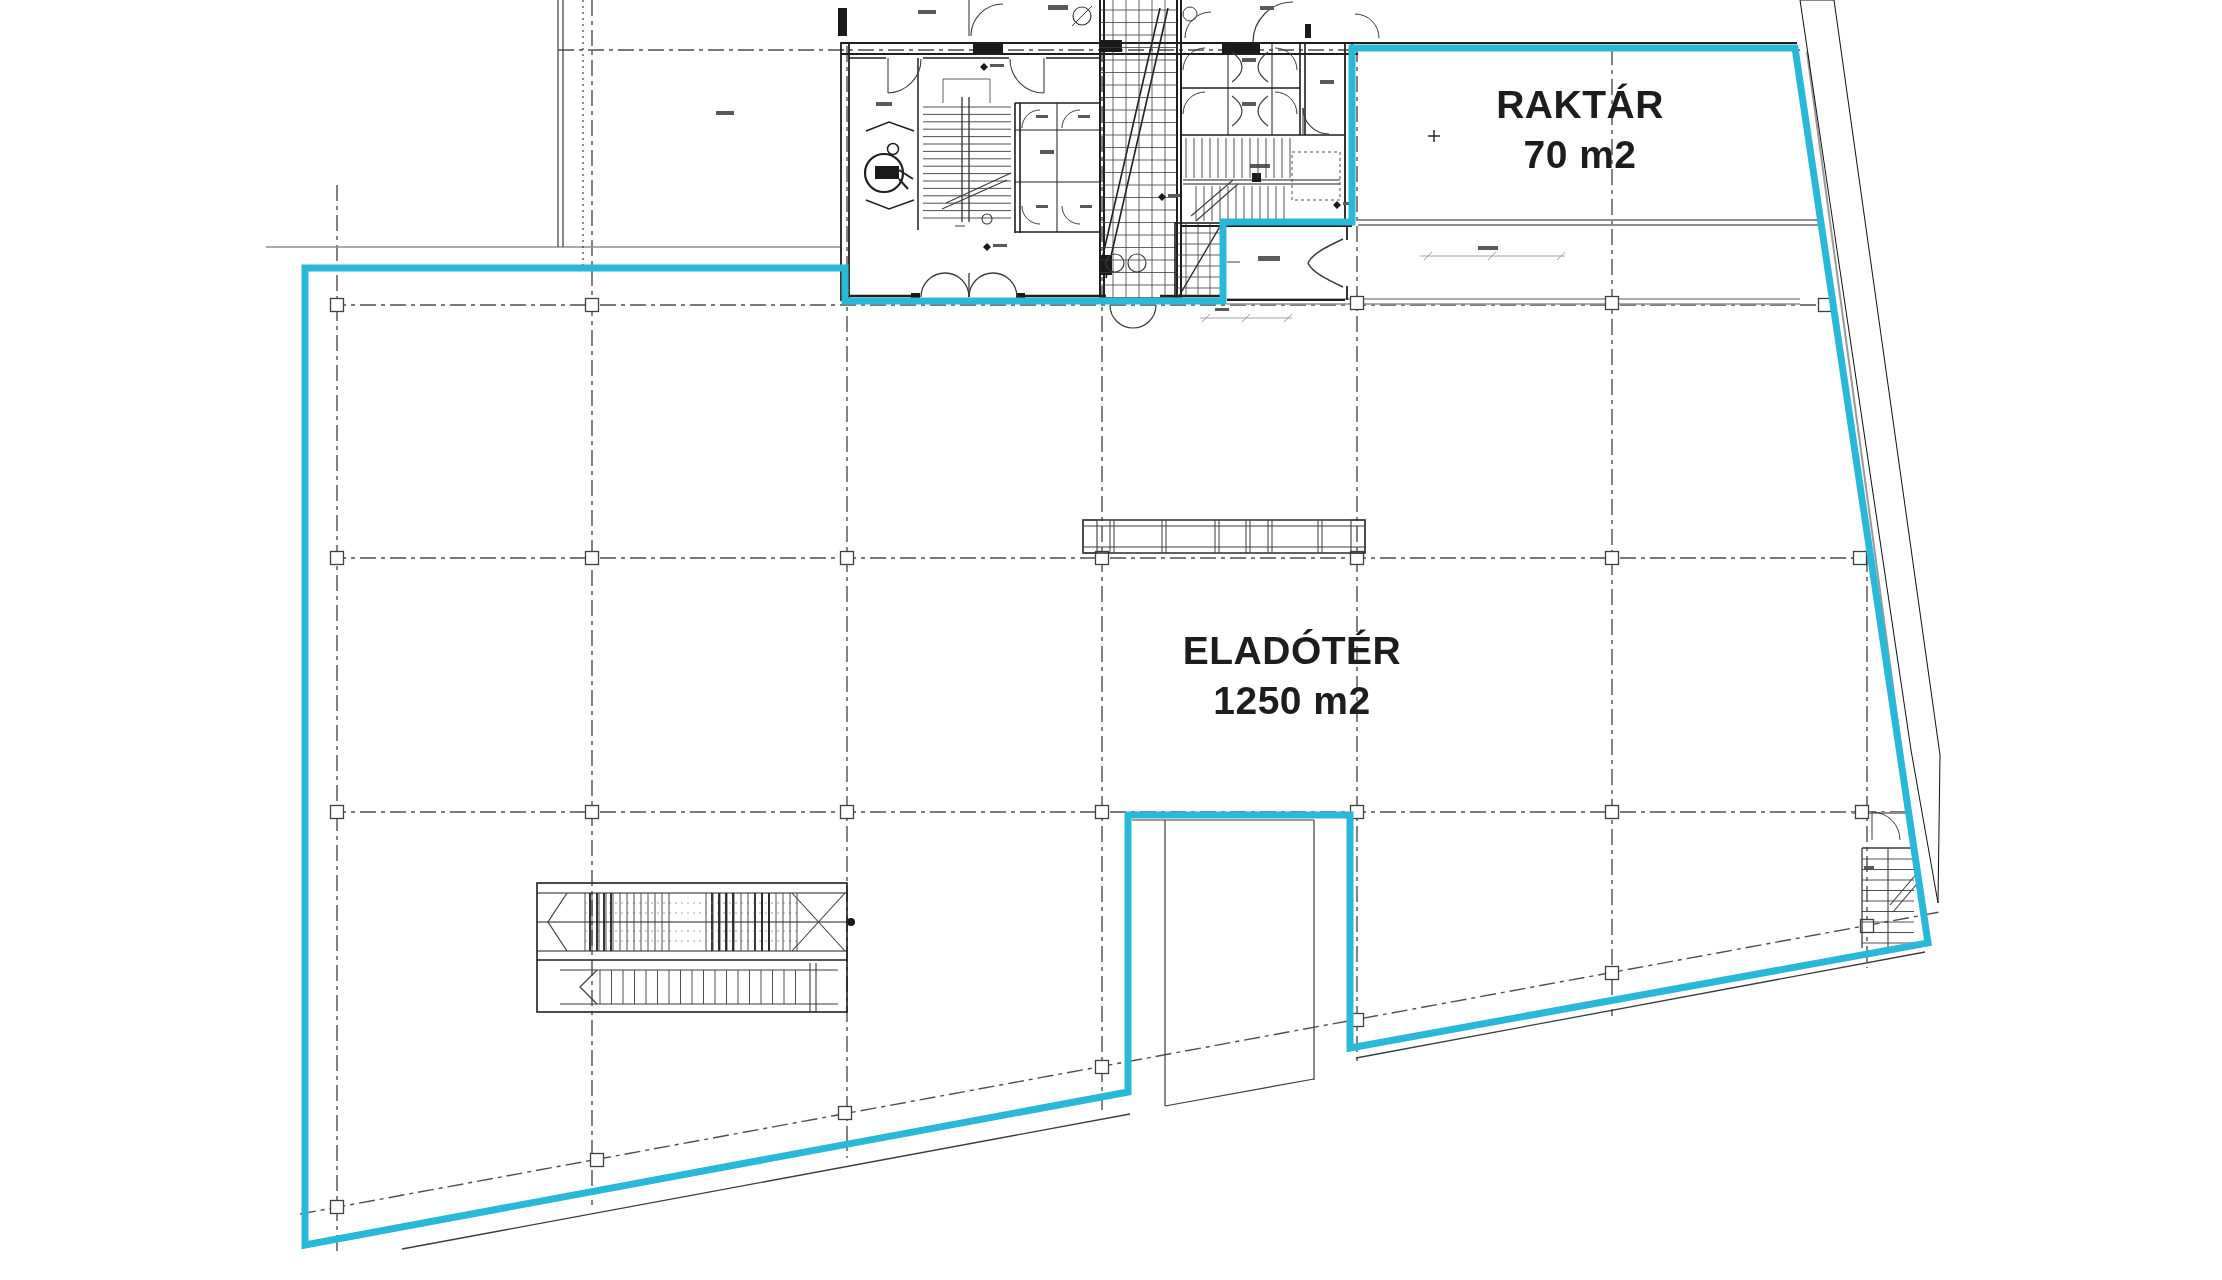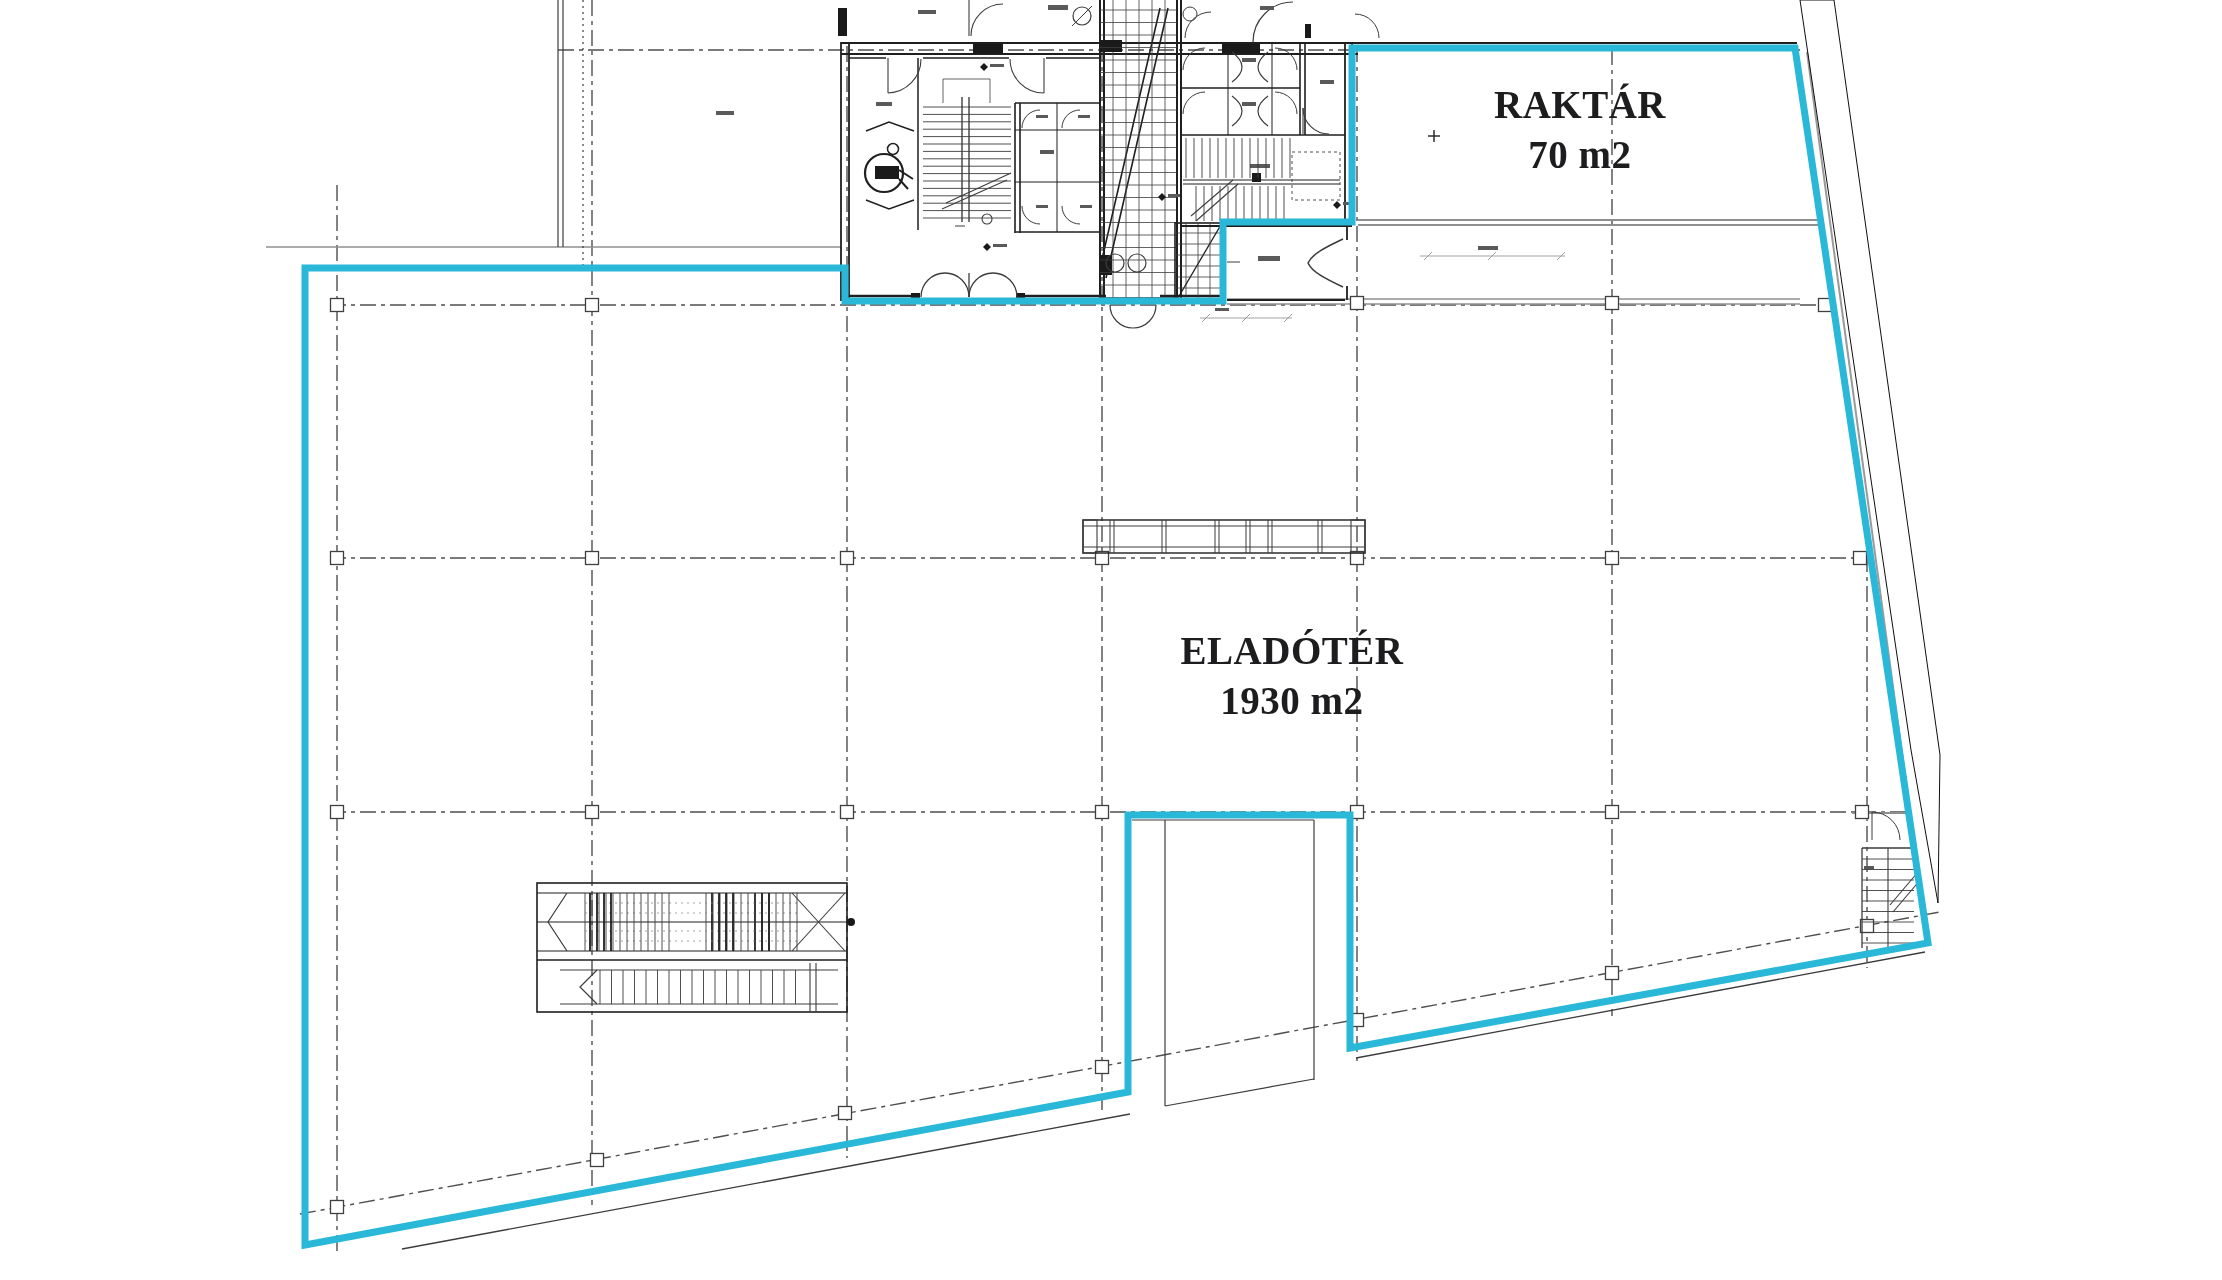--- a/index.html
+++ b/index.html
@@ -1,21 +1,21 @@
 <!DOCTYPE html>
 <html style="--outline: #29b8d8; --ink: #1d1d1f; --wall: #1f1f1f; --band: #141414; --grid: #4f4f4f; --slab: #8f8f8f; --bg: #ffffff;"><head>
 <meta charset="utf-8">
 <style>
   :root{
     --outline:#29b8d8; --ink:#1d1d1f; --wall:#1f1f1f; --band:#141414;
     --grid:#4f4f4f; --slab:#8f8f8f; --bg:#ffffff; --thin:#3c3c3c;
   }
   html,body{margin:0;padding:0;background:var(--bg);}
   .canvas{position:relative;width:2222px;height:1280px;background:var(--bg);overflow:hidden;
-          font-family:Liberation Serif, serif;}
+          font-family:Liberation Sans, sans-serif;}
   svg{position:absolute;left:0;top:0;}
   svg *{fill:none;}
   .g  {stroke:var(--grid);stroke-width:1.4;stroke-dasharray:16 5 4 5;}
   .gm {fill:#ffffff;stroke:#3f3f3f;stroke-width:1.3;}
   .w  {stroke:var(--wall);}
   .t  {stroke:var(--thin);}
   .s  {stroke:var(--slab);}
   .cyan{stroke:var(--outline);stroke-width:7;stroke-linejoin:miter;}
   .bandline{stroke:#9a9a9a;stroke-width:2;}
   .smudge{fill:#5a5a5a;stroke:none;}
@@ -491,15 +491,15 @@
 
   <path class="cyan" d="M305,268 H845 V301 H1223 V222 H1352 V48 H1795 L1928,943 L1350,1048 V815 H1128 V1092 L305,1245 Z"></path>
 </svg>
 
   <div class="area-label" style="left:1580px;top:130px;">
     <span style="display:block">RAKTÁR</span>
     <span style="display:block">70 m2</span>
   </div>
   <div class="area-label" style="left:1292px;top:676px;">
     <span style="display:block">ELADÓTÉR</span>
-    <span style="display:block">1930 m2</span>
+    <span style="display:block">1250 m2</span>
   </div>
 </div>
 
 </body></html>

